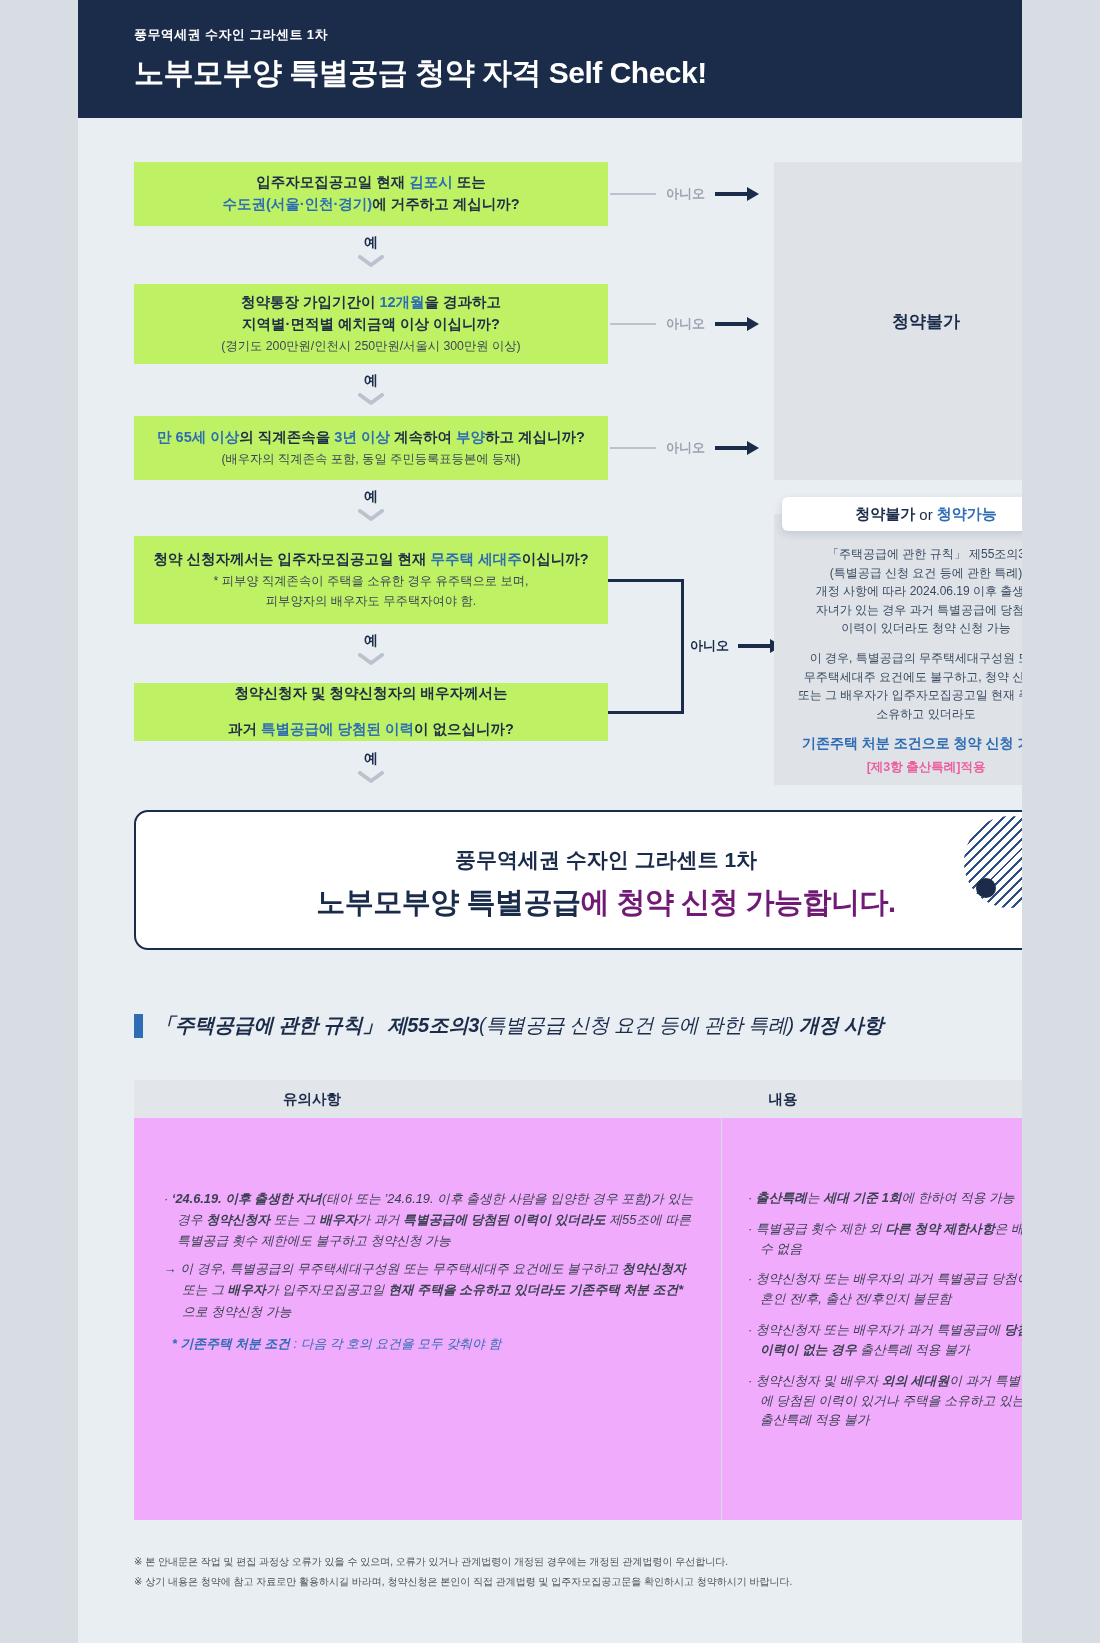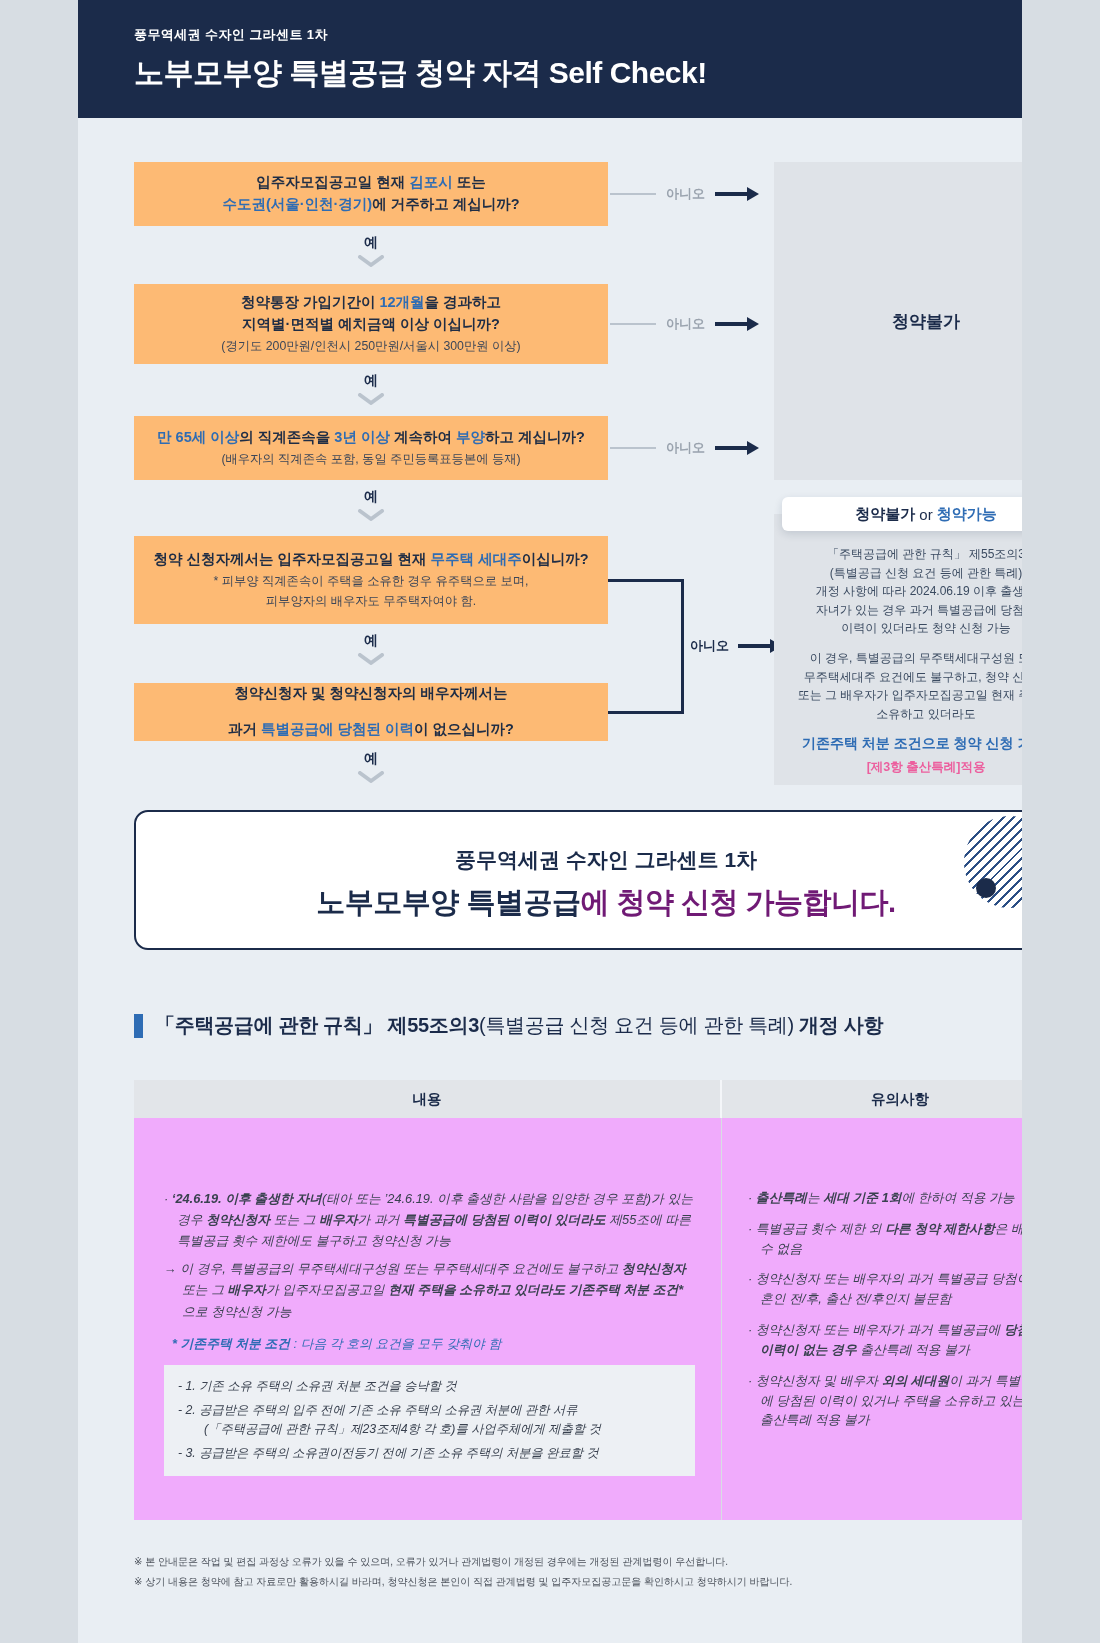--- a/index.html
+++ b/index.html
@@ -5,21 +5,21 @@
   * { margin:0; padding:0; box-sizing:border-box; }
   body { background:#d7dde3; font-family:"Liberation Sans","DejaVu Sans",sans-serif; }
   .page { position:relative; width:944px; height:1643px; background:#e9eef3; margin:0 auto; overflow:hidden; }
 
   
   .hdr { position:absolute; left:0; top:0; width:1100px; height:118px; background:#1b2b4a; padding:26px 0 0 56px; }
   .hdr-eyebrow { font-size:13px; font-weight:700; color:#ffffff; letter-spacing:.4px; }
   .hdr-title { margin-top:9px; font-size:30px; font-weight:800; color:#ffffff; letter-spacing:-.5px; }
 
   
-  .qbox { position:absolute; left:56px; width:474px; background:#fdba74; display:flex; flex-direction:column; justify-content:center; align-items:center; text-align:center; color:#1f2d45; }
+  .qbox { position:absolute; left:56px; width:474px; background:#bef264; display:flex; flex-direction:column; justify-content:center; align-items:center; text-align:center; color:#1f2d45; }
   .q1 { top:162px; height:64px; } .q2 { top:284px; height:80px; } .q3 { top:416px; height:64px; }
   .q4 { top:536px; height:88px; } .q5 { top:683px; height:58px;justify-content:space-between; }
   .qline { font-size:14.5px; font-weight:700; line-height:1.5; }
   .hl { color:#2e6cb4; }
   .qnote { font-size:12.3px; font-weight:400; color:#3c4658; line-height:1.45; margin-top:2px; }
 
   
   .yes-step { position:absolute; left:56px; width:474px; text-align:center; }
   .ys1 { top:234px; } .ys2 { top:372px; } .ys3 { top:488px; } .ys4 { top:632px; } .ys5 { top:750px; }
   .yes-label { font-size:14px; font-weight:700; color:#1b2b4a; }
@@ -57,21 +57,21 @@
   .result-l1 { margin-top:34px; font-size:21px; font-weight:700; color:#1b2b4a; }
   .result-l2 { margin-top:9px; font-size:29px; font-weight:800; color:#1b2b4a; letter-spacing:-.5px; }
   .result-l2 .blue { color:#701a75; }
   .circ { position:absolute; border-radius:50%; }
   .circ-stripe { background:repeating-linear-gradient(135deg,#2b4e84 0 2px,transparent 2px 7px); }
   .circ-big { left:828px; top:4px; width:92px; height:92px; }
   .circ-dot { left:840px; top:66px; width:20px; height:20px; background:#1b2b4a; }
   .circ-edge { left:924px; top:40px; width:66px; height:66px; }
 
   
-  .section-h { position:absolute; left:56px; top:1012px; display:flex; align-items:center; }
+  .section-h { position:absolute; left:56px; top:1012px; display:flex; align-items:center;font-style:italic; }
   .sec-bar { width:9px; height:24px; background:#2e6cb4; margin-right:12px; }
   .sec-txt { font-size:20px; color:#1b2b4a; font-weight:400; letter-spacing:-.3px; }
   .sec-txt .b { font-weight:800; }
 
   
   .tblh { position:absolute; left:56px; top:1080px; width:944px; height:38px; display:flex; }
   .th { background:#e2e5e9; display:flex; align-items:center; justify-content:center; font-size:14.5px; font-weight:700; color:#1b2b4a; }
   .th1 { width:588px; border-right:2px solid #f4f6f9; }
   .th2 { flex:1; }
   .tblb { position:absolute; left:56px; top:1118px; width:944px; height:402px; background:#f0abfc; display:flex;font-style:italic; }
@@ -224,34 +224,28 @@
   </div>
 
   <div class="section-h">
     <span class="sec-bar"></span>
     <span class="sec-txt">
       <span class="b">「주택공급에 관한 규칙」 제55조의3</span><span>(특별공급 신청 요건 등에 관한 특례)</span><span class="b"> 개정 사항</span>
     </span>
   </div>
 
   <div class="tblh">
+    <div class="th th2">유의사항</div>
     <div class="th th1">내용</div>
-    <div class="th th2">유의사항</div>
   </div>
   <div class="tblb">
     <div class="tbl-left">
       <div class="p-hang"><span>· </span><span class="b">‘24.6.19. 이후 출생한 자녀</span><span>(태아 또는 ’24.6.19. 이후 출생한 사람을 입양한 경우 포함)가 있는 경우 </span><span class="b">청약신청자</span><span> 또는 그 </span><span class="b">배우자</span><span>가 과거 </span><span class="b">특별공급에 당첨된 이력이 있더라도</span><span> 제55조에 따른 특별공급 횟수 제한에도 불구하고 청약신청 가능</span></div>
       <div class="p-arrow"><span>→ 이 경우, 특별공급의 무주택세대구성원 또는 무주택세대주 요건에도 불구하고 </span><span class="b">청약신청자</span><span> 또는 그 </span><span class="b">배우자</span><span>가 입주자모집공고일 </span><span class="b">현재 주택을 소유하고 있더라도</span><span> </span><span class="b">기존주택 처분 조건*</span><span>으로 청약신청 가능</span></div>
       <div class="p-blue"><span class="b">* 기존주택 처분 조건</span><span> : 다음 각 호의 요건을 모두 갖춰야 함</span></div>
-      <div class="rulebox">
-        <div class="rule-item">- 1. 기존 소유 주택의 소유권 처분 조건을 승낙할 것</div>
-        <div class="rule-item">- 2. 공급받은 주택의 입주 전에 기존 소유 주택의 소유권 처분에 관한 서류
-(「주택공급에 관한 규칙」제23조제4항 각 호)를 사업주체에게 제출할 것</div>
-        <div class="rule-item">- 3. 공급받은 주택의 소유권이전등기 전에 기존 소유 주택의 처분을 완료할 것</div>
-      </div>
     </div>
     <div class="tbl-right">
       <div class="side-item"><span>· </span><span class="b">출산특례</span><span>는 </span><span class="b">세대 기준 1회</span><span>에 한하여 적용 가능</span></div>
       <div class="side-item"><span>· 특별공급 횟수 제한 외 </span><span class="b">다른 청약 제한사항</span><span>은 배제할 수 없음</span></div>
       <div class="side-item"><span>· 청약신청자 또는 배우자의 과거 특별공급 당첨이력이 혼인 전/후, 출산 전/후인지 불문함</span></div>
       <div class="side-item"><span>· 청약신청자 또는 배우자가 과거 특별공급에 </span><span class="b">당첨된 이력이 없는 경우</span><span> 출산특례 적용 불가</span></div>
       <div class="side-item"><span>· 청약신청자 및 배우자 </span><span class="b">외의 세대원</span><span>이 과거 특별공급에 당첨된 이력이 있거나 주택을 소유하고 있는 경우 출산특례 적용 불가</span></div>
     </div>
   </div>
 

